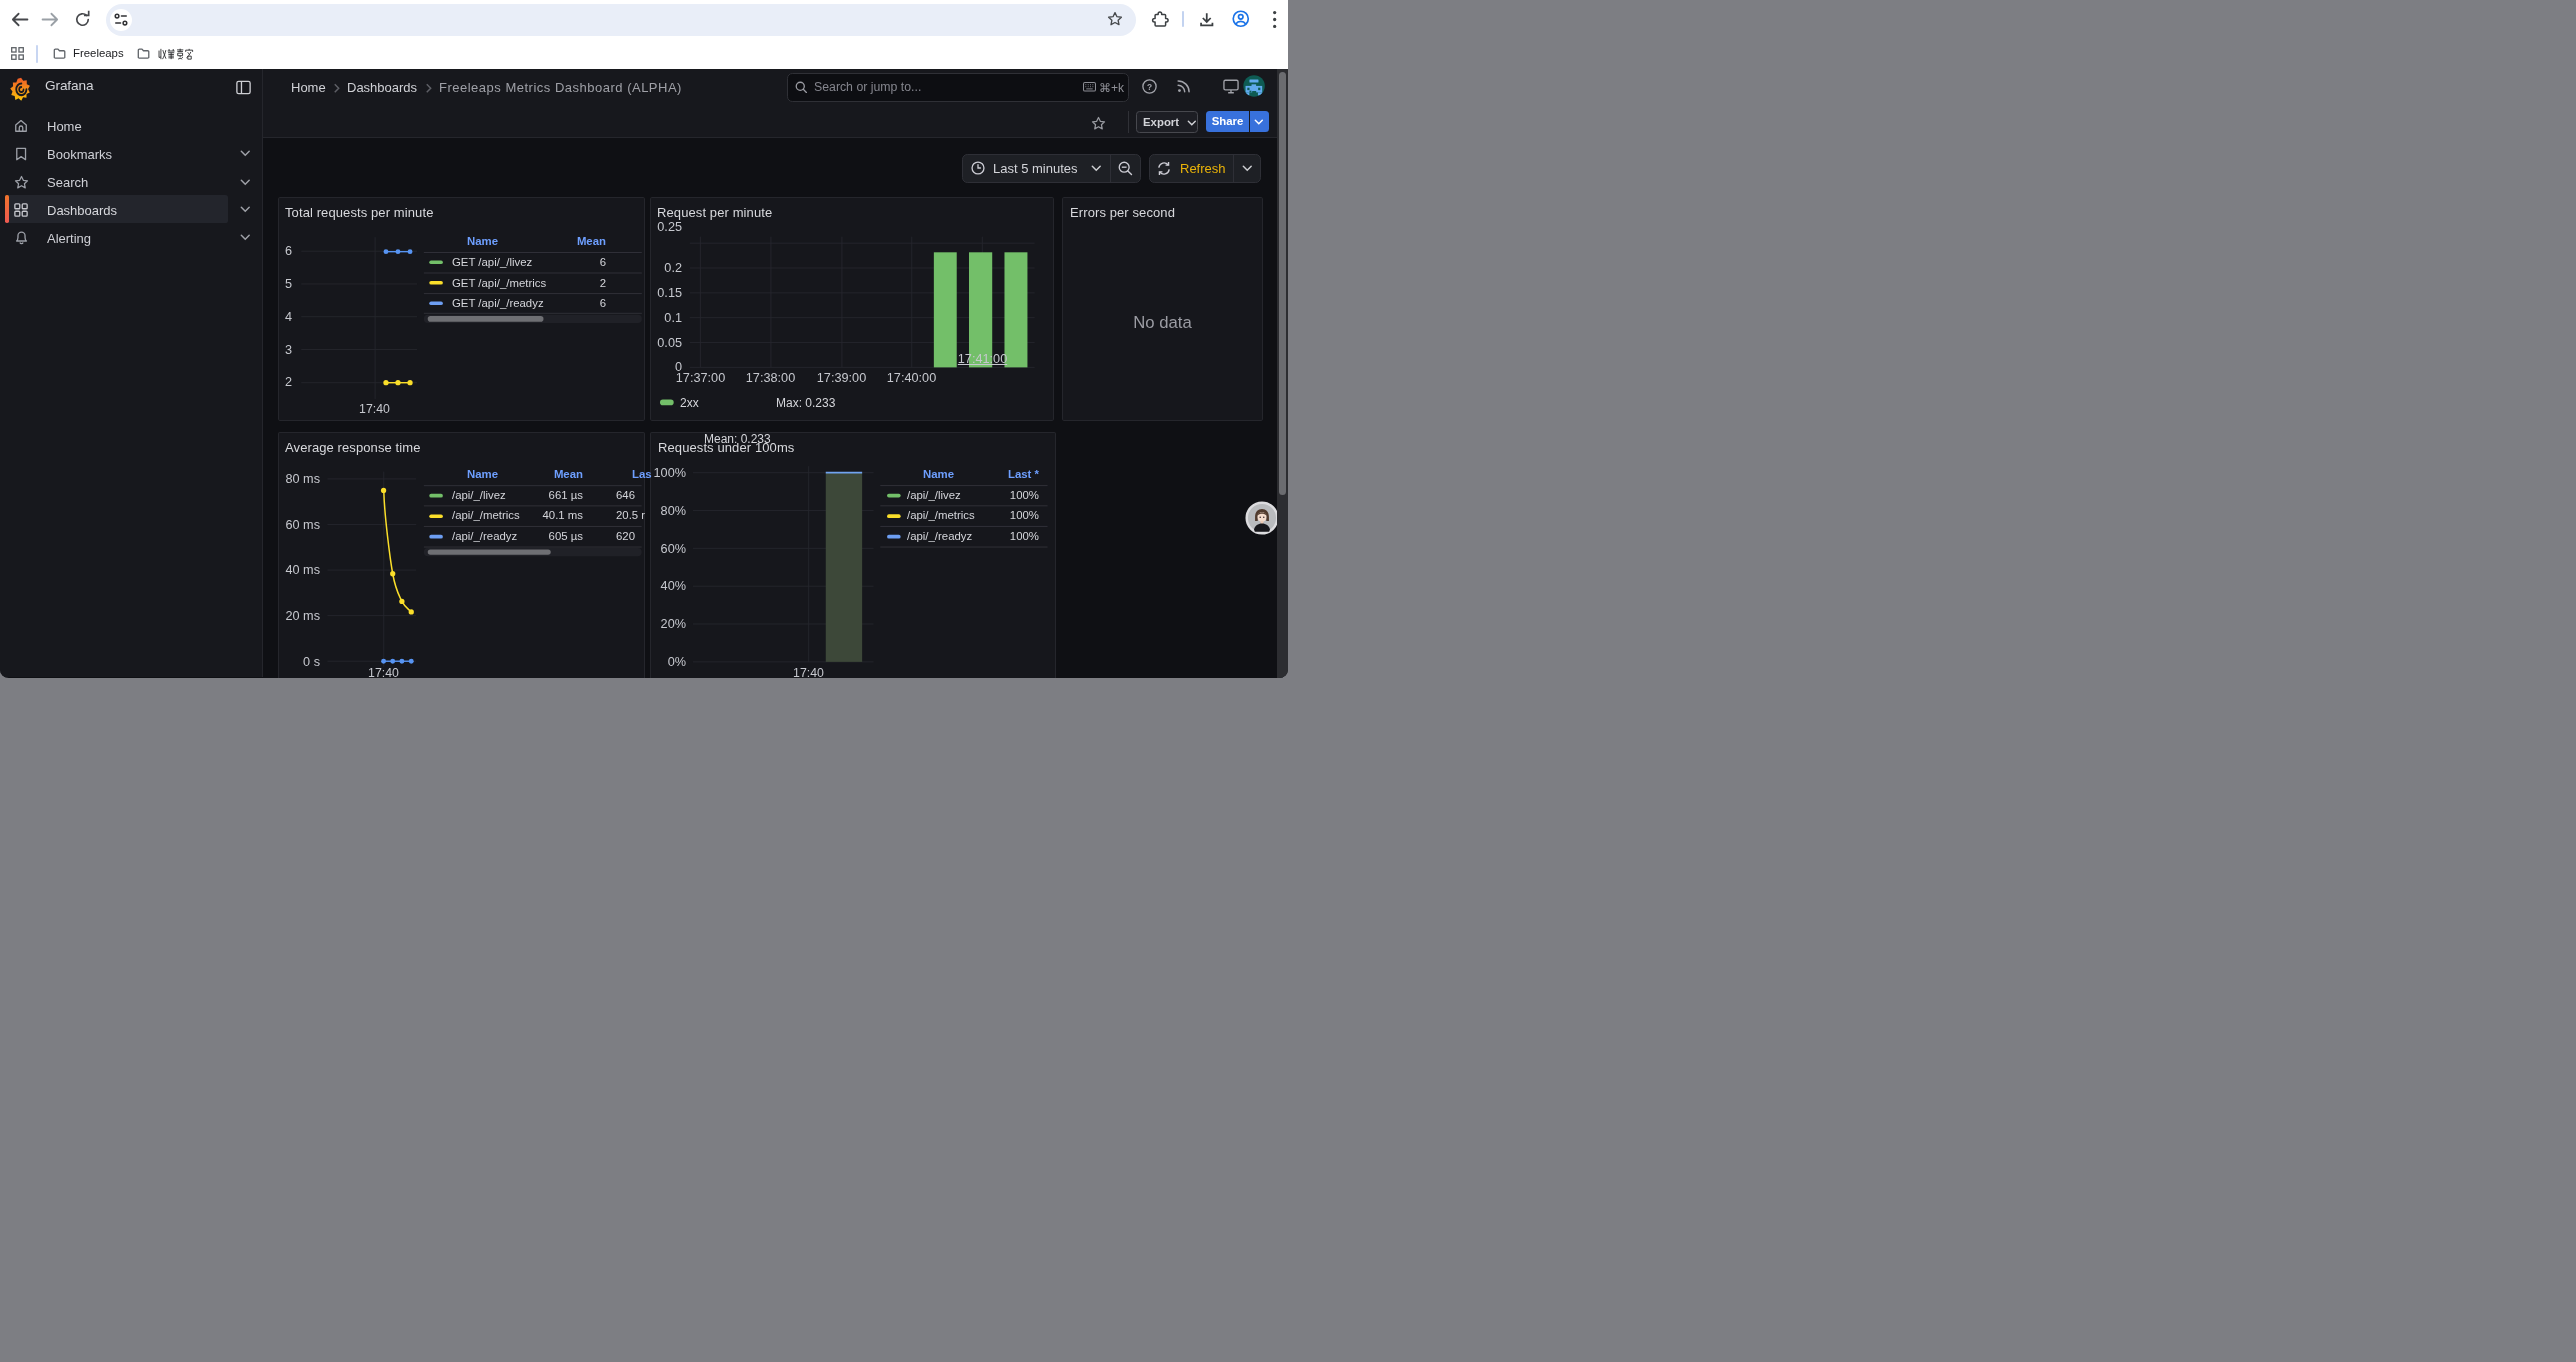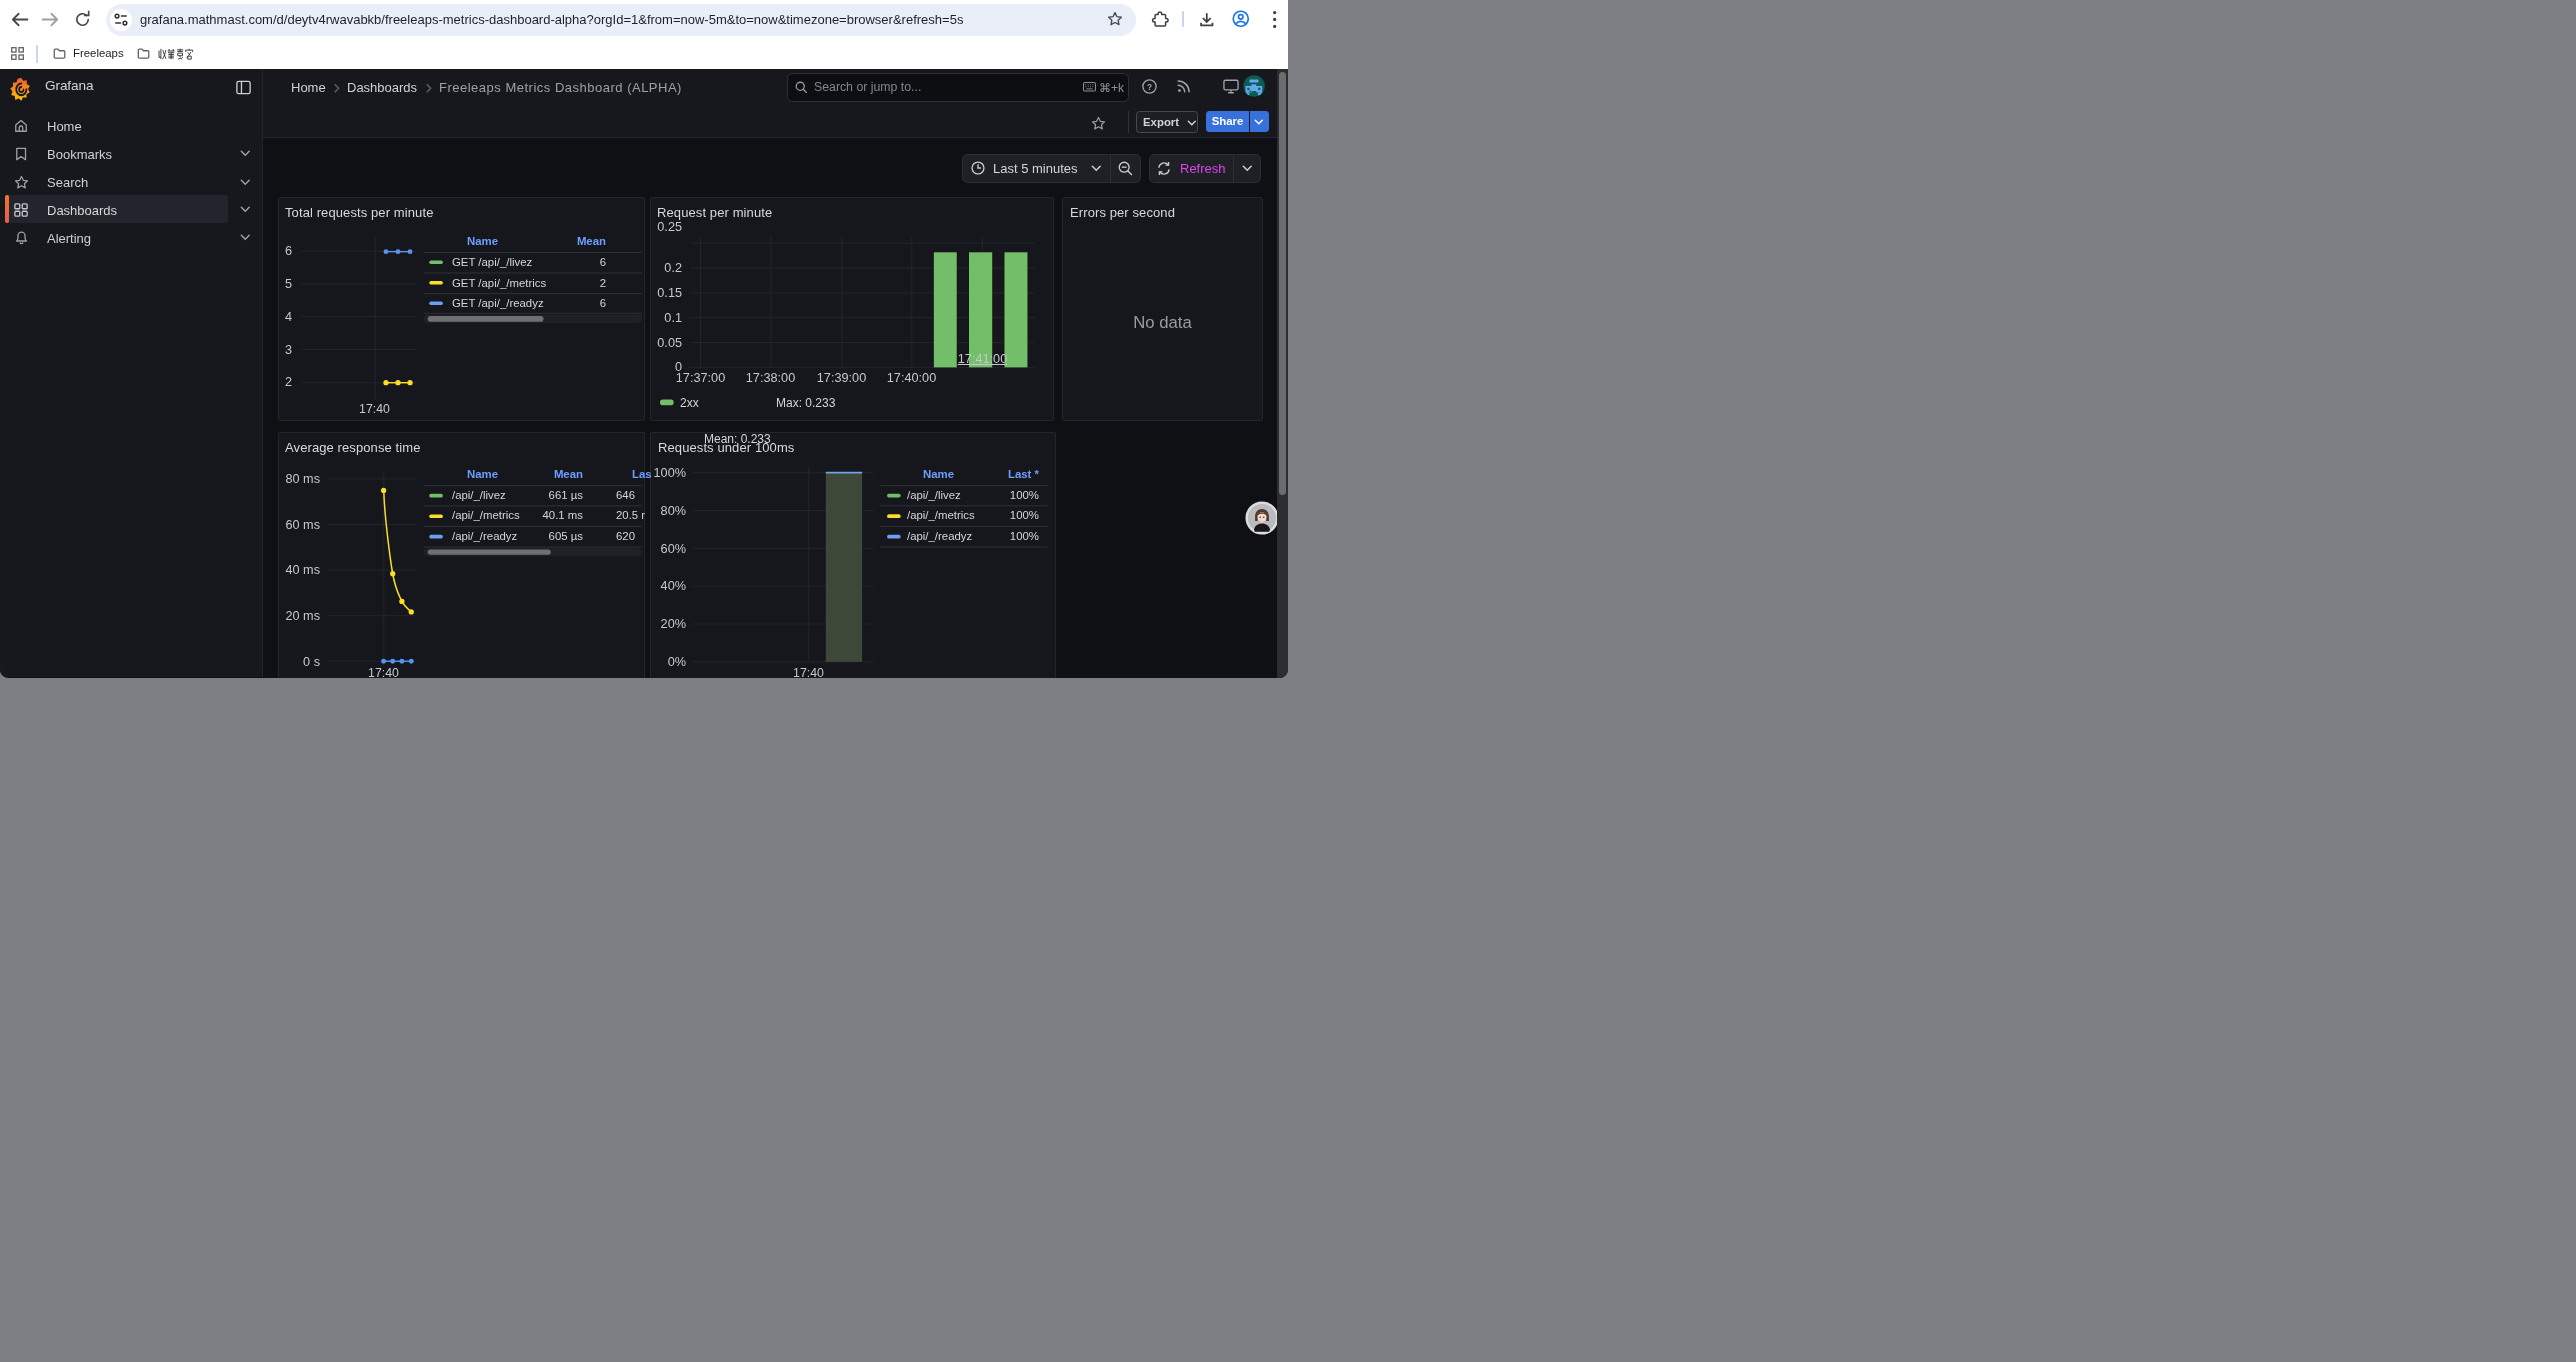--- a/index.html
+++ b/index.html
@@ -50,21 +50,20 @@
     </svg>
     <div id="pill"></div>
     <div style="position:absolute; left:110px; top:9.3px; width:22px; height:22px; border-radius:50%; background:#ffffff;"></div>
 
     <svg width="14" height="14" style="left:114px; top:13.2px;" viewBox="0 0 16 16">
       <circle cx="3.5" cy="3.5" r="2.1" stroke="#303134" stroke-width="1.7" fill="none"></circle>
       <line x1="8.5" y1="3.5" x2="14" y2="3.5" stroke="#303134" stroke-width="1.7" stroke-linecap="round"></line>
       <circle cx="12.5" cy="11.5" r="2.1" stroke="#303134" stroke-width="1.7" fill="none"></circle>
       <line x1="2" y1="11.5" x2="7.5" y2="11.5" stroke="#303134" stroke-width="1.7" stroke-linecap="round"></line>
     </svg>
-    <div id="urltext">grafana.mathmast.com/d/deytv4rwavabkb/freeleaps-metrics-dashboard-alpha?orgId=1&amp;from=now-5m&amp;to=now&amp;timezone=browser&amp;refresh=5s</div>
 
     <svg width="16" height="16" style="left:1107px; top:11.4px;" viewBox="0 0 18 18">
       <path d="M9 1.8 L11.2 6.4 L16.2 7 L12.5 10.4 L13.5 15.4 L9 12.9 L4.5 15.4 L5.5 10.4 L1.8 7 L6.8 6.4 Z" stroke="#474a4d" stroke-width="1.5" fill="none" stroke-linejoin="round"></path>
     </svg>
 
     <svg width="16.7" height="16.7" style="left:1152px; top:10.5px;" viewBox="0 0 19 19">
       <path d="M7 3.2 a2 2 0 0 1 4 0 l0 .8 h3.5 a1 1 0 0 1 1 1 V8.5 h.8 a2 2 0 0 1 0 4 h-.8 v3.5 a1 1 0 0 1 -1 1 H4.5 a1 1 0 0 1 -1 -1 V12.5 h-.8 a2 2 0 0 1 0 -4 h.8 V5 a1 1 0 0 1 1 -1 H7 Z" stroke="#3c4043" stroke-width="1.7" fill="none" stroke-linejoin="round"></path>
     </svg>
     <div style="position:absolute; left:1182px; top:11.4px; width:1.8px; height:16px; background:#c3d3f0; border-radius:0.9px;"></div>
 
@@ -268,21 +267,21 @@
     <line x1="4.3" y1="7" x2="9.7" y2="7" stroke="#ccccd4" stroke-width="1.5"></line>
     <line x1="11.2" y1="11.2" x2="15.3" y2="15.3" stroke="#ccccd4" stroke-width="1.6" stroke-linecap="round"></line>
   </svg>
   <div style="position:absolute; left:1149px; top:154px; width:112px; height:29px; background:#1e2025; border:0.9px solid #2e2f36; border-radius:5.3px;"></div>
   <div style="position:absolute; left:1233px; top:154px; width:0.9px; height:29px; background:#2e2f36;"></div>
   <svg width="14" height="15" style="left:1157px; top:161px;" viewBox="0 0 16 17">
     <path d="M2.2 7 a6 6 0 0 1 10.4 -2.8 M13.8 10 a6 6 0 0 1 -10.4 2.8" stroke="#ccccd4" stroke-width="1.6" fill="none" stroke-linecap="round"></path>
     <path d="M13.2 1.2 V4.6 H9.8" stroke="#ccccd4" stroke-width="1.6" fill="none"></path>
     <path d="M2.8 15.8 V12.4 H6.2" stroke="#ccccd4" stroke-width="1.6" fill="none"></path>
   </svg>
-  <div style="position:absolute; left:1180px; top:161px; font-size:13px; font-weight:500; color:#d946ef;">Refresh</div>
+  <div style="position:absolute; left:1180px; top:161px; font-size:13px; font-weight:500; color:#eab308;">Refresh</div>
   <svg width="10.5" height="7" style="left:1242px; top:165px;" viewBox="0 0 12 8">
       <path d="M1.5 1.5 L6 6 L10.5 1.5" stroke="#cdced2" stroke-width="1.7" fill="none" stroke-linecap="round"></path>
     </svg>
 
   <div class="panel" style="left:278px; top:197px; width:367px; height:224px;"></div>
   <div class="panel" style="left:650px;   top:197px; width:404px;   height:224px;"></div>
   <div class="panel" style="left:1062px;  top:197px; width:201px;   height:224px;"></div>
   <div class="panel" style="left:278px; top:432px; width:367px; height:249px; border-bottom:none;"></div>
   <div class="panel" style="left:650px;   top:432px; width:406px; height:249px; border-bottom:none;"></div>
 

